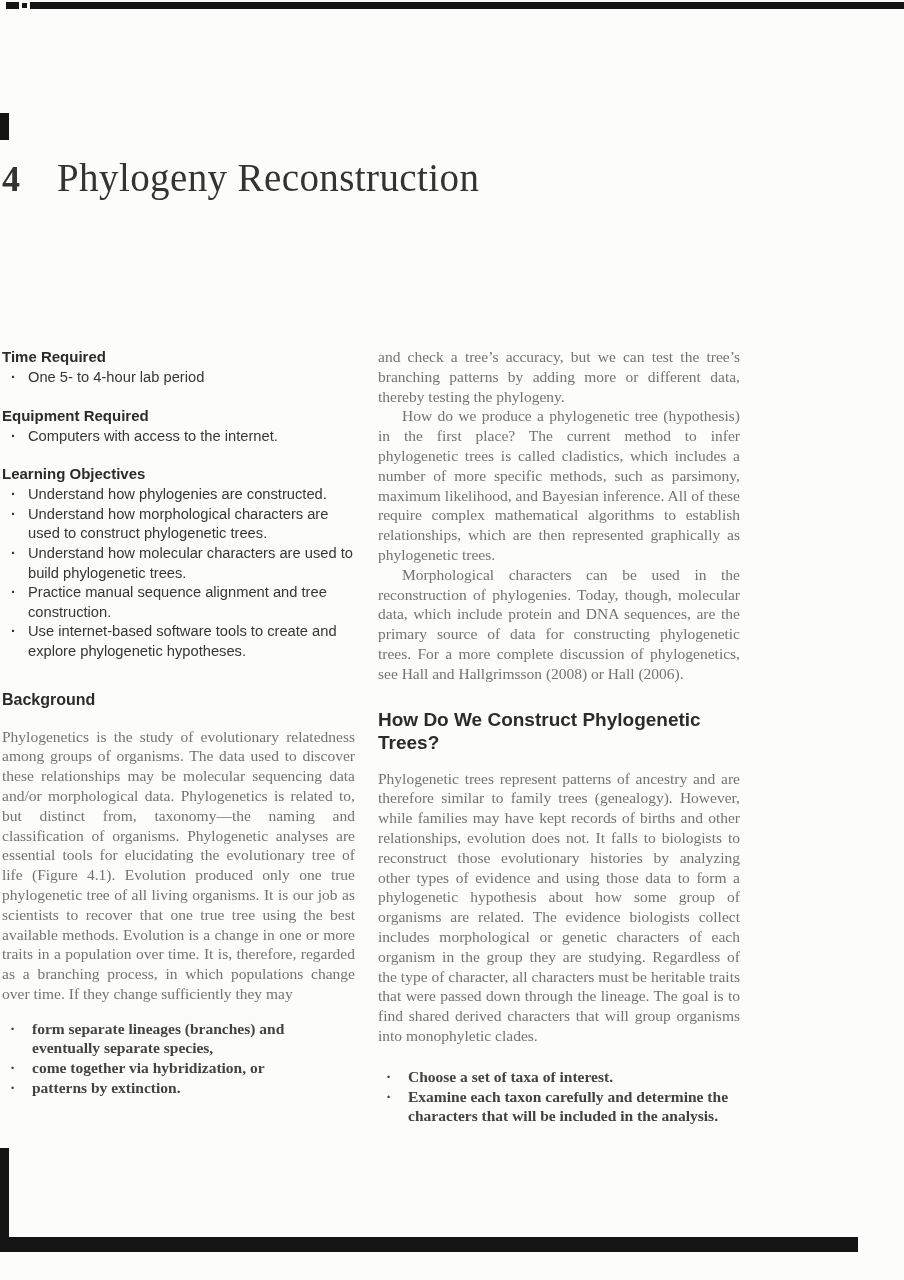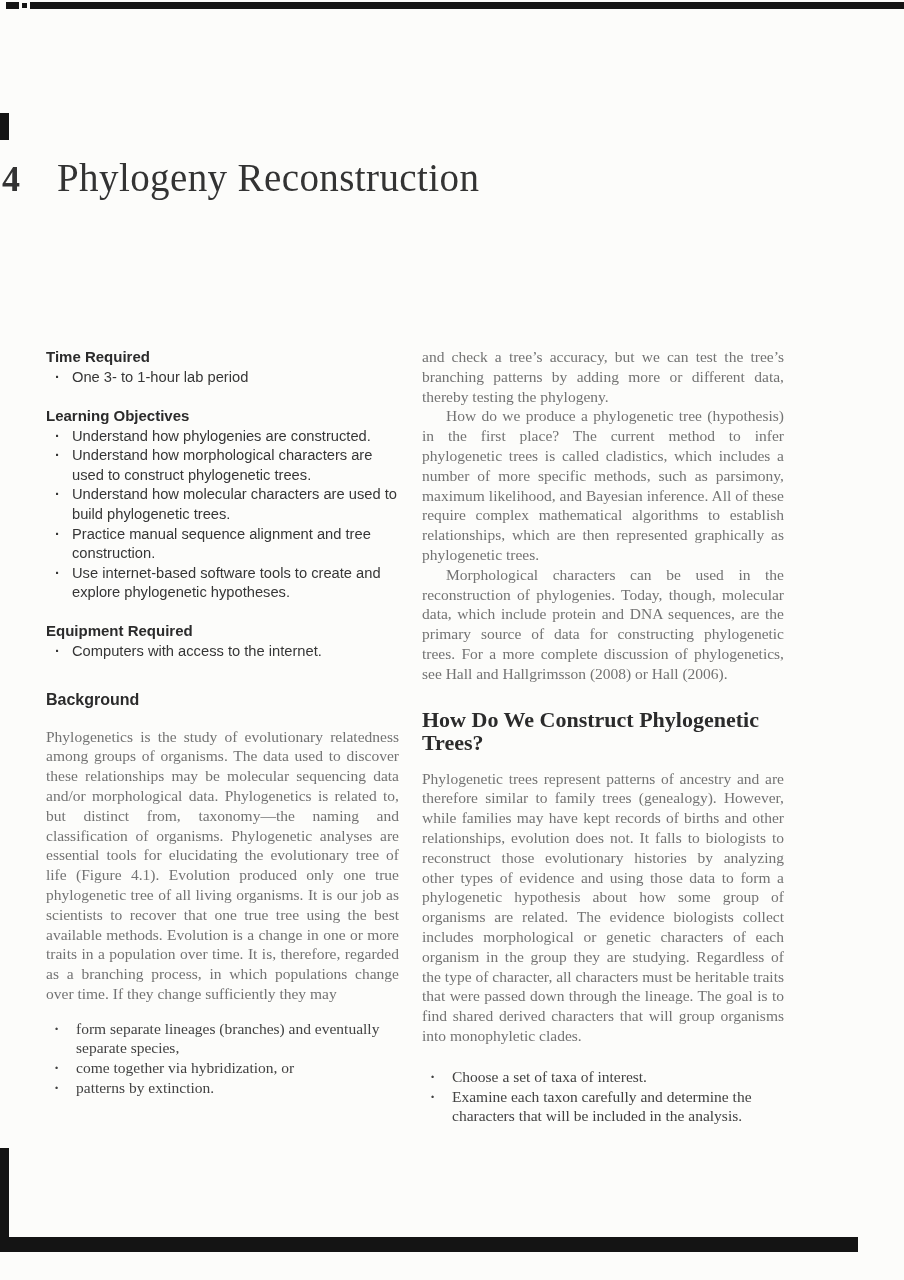--- a/index.html
+++ b/index.html
@@ -33,21 +33,21 @@
   .chapter-title{
     margin:0 0 0 37px;
     font-size:39px;font-weight:400;color:#333;
     font-family:"Liberation Serif", serif;
     letter-spacing:.4px;
   }
 
   
   .columns{
     position:absolute;top:347px;left:2px;
-    display:flex;gap:23px;margin-left:44px;
+    display:flex;gap:23px;
   }
   .col-left{width:353px;}
   .col-right{width:362px;}
   .h-small{
     font-family:"Liberation Sans", sans-serif;
     font-size:15px;font-weight:700;color:#2b2b2b;
     margin:0 0 2px 0;line-height:19px;
   }
   .section{margin:0 0 18px 0;}
   .sans-item{
@@ -57,27 +57,27 @@
   }
   .sans-item::before{
     content:"·";position:absolute;left:9px;top:0;
     font-weight:700;
   }
   .h-section{
     font-family:"Liberation Sans", sans-serif;
     font-size:16px;font-weight:700;color:#2b2b2b;
     margin:26px 0 16px 0;line-height:23px;
   }
-  .h-section.right{font-size:22px;margin:24px 0 15px 0;font-family:Liberation Serif, serif;}
+  .h-section.right{font-size:19px;margin:24px 0 15px 0;}
   .body-p{
     font-size:15.5px;line-height:19.8px;
     text-align:justify;margin:0;color:#737373;
   }
   .indent{text-indent:24px;}
-  .serif-list{margin:15px 0 14px 0;}
+  .serif-list{margin:15px 0 14px 0;font-weight:bold;}
   .serif-item{
     font-size:15.5px;line-height:19.8px;color:#424242;
     position:relative;padding-left:30px;
   }
   .serif-item::before{
     content:"·";position:absolute;left:8px;top:0;font-weight:700;
   }
   .steps-list{margin:21px 0 0 0;}
 </style>
 </head>
@@ -97,35 +97,35 @@
     <span class="chapter-num">4</span>
     <h1 class="chapter-title">Phylogeny Reconstruction</h1>
   </header>
 
   <div class="columns">
 
     <div class="col-left">
 
       <div class="section">
         <h3 class="h-small">Time Required</h3>
-        <div class="sans-item">One 3- to 1-hour lab period</div>
+        <div class="sans-item">One 5- to 4-hour lab period</div>
+      </div>
+
+      <div class="section">
+        <h3 class="h-small">Equipment Required</h3>
+        <div class="sans-item">Computers with access to the internet.</div>
       </div>
 
       <div class="section">
         <h3 class="h-small">Learning Objectives</h3>
         <div class="sans-item">Understand how phylogenies are constructed.</div>
         <div class="sans-item">Understand how morphological characters are used to construct phylogenetic trees.</div>
         <div class="sans-item">Understand how molecular characters are used to build phylogenetic trees.</div>
         <div class="sans-item">Practice manual sequence alignment and tree construction.</div>
         <div class="sans-item">Use internet-based software tools to create and explore phylogenetic hypotheses.</div>
-      </div>
-
-      <div class="section">
-        <h3 class="h-small">Equipment Required</h3>
-        <div class="sans-item">Computers with access to the internet.</div>
       </div>
 
       <h2 class="h-section">Background</h2>
 
       <p class="body-p">Phylogenetics is the study of evolutionary relatedness among groups of organisms. The data used to discover these relationships may be molecular sequencing data and/or morphological data. Phylogenetics is related to, but distinct from, taxonomy—the naming and classification of organisms. Phylogenetic analyses are essential tools for elucidating the evolutionary tree of life (Figure 4.1). Evolution produced only one true phylogenetic tree of all living organisms. It is our job as scientists to recover that one true tree using the best available methods. Evolution is a change in one or more traits in a population over time. It is, therefore, regarded as a branching process, in which populations change over time. If they change sufficiently they may</p>
 
       <div class="serif-list">
         <div class="serif-item">form separate lineages (branches) and eventually separate species,</div>
         <div class="serif-item">come together via hybridization, or</div>
         <div class="serif-item">patterns by extinction.</div>

